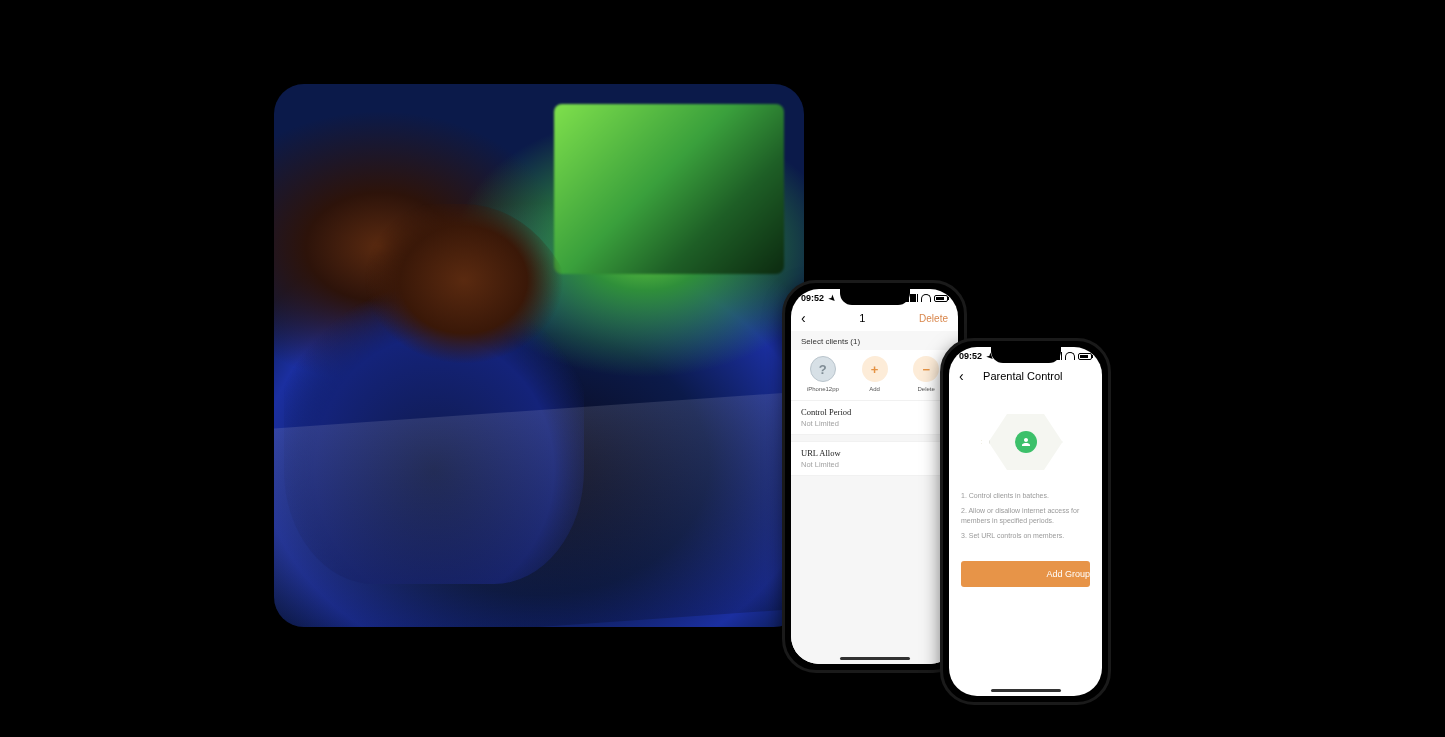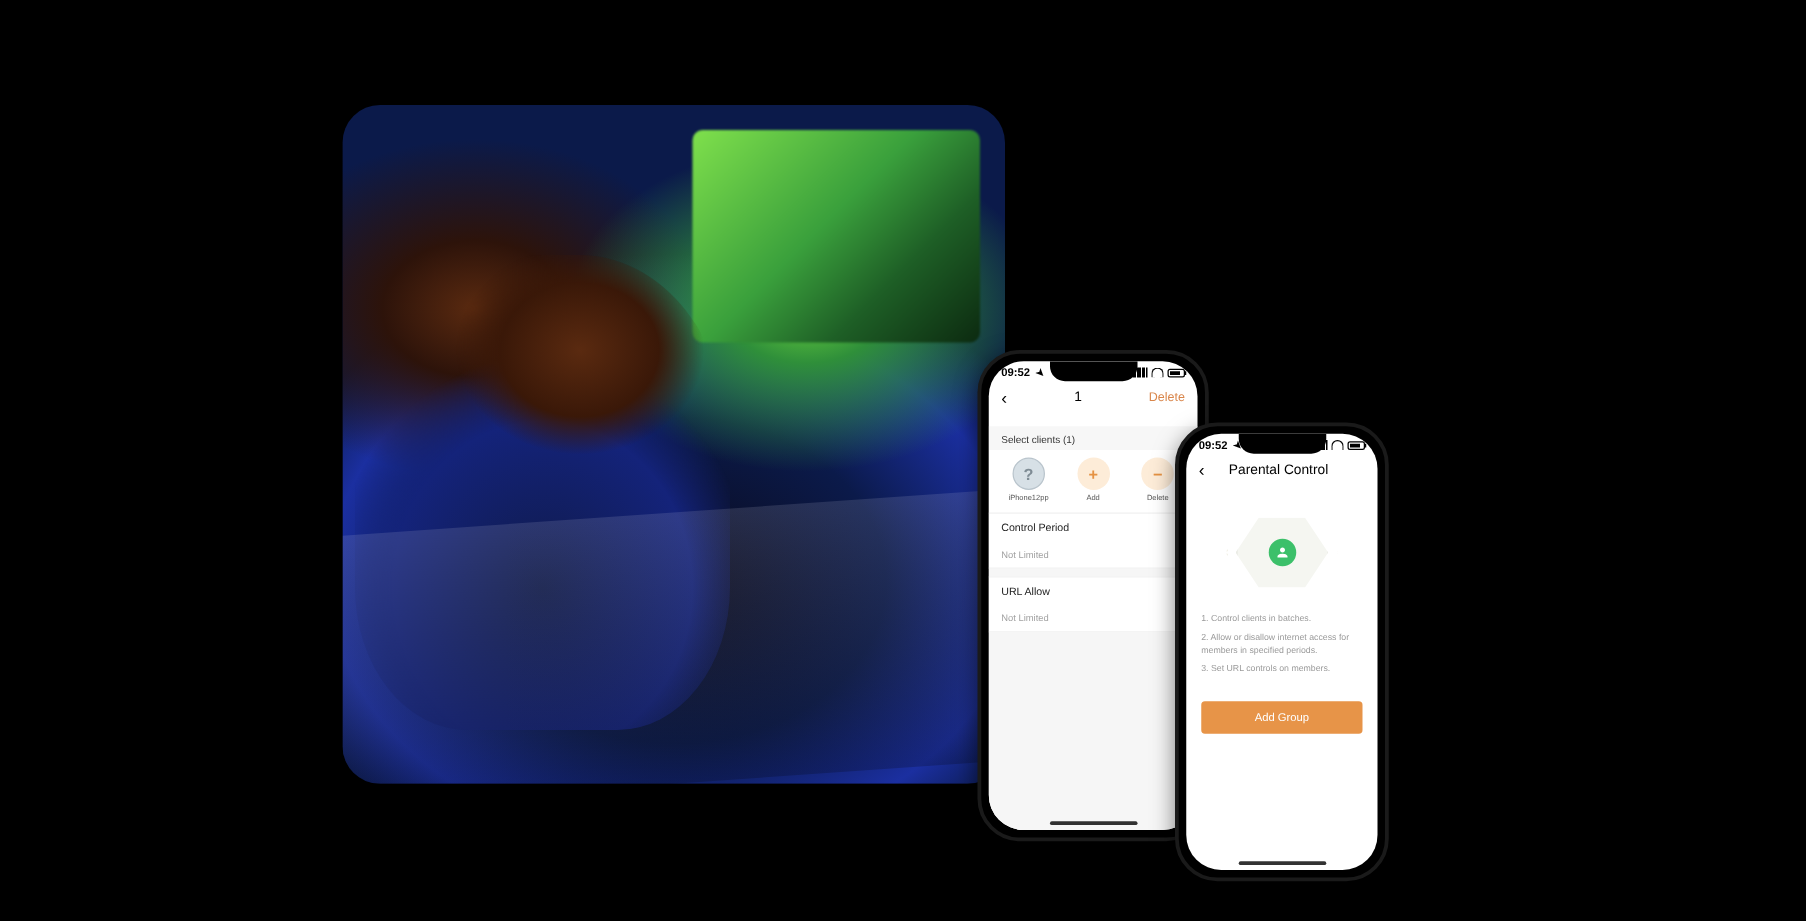--- a/index.html
+++ b/index.html
@@ -90,41 +90,41 @@
   .navbar {
     display:flex; align-items:center; justify-content:space-between;
     padding: 6px 10px; font-size: 10px; color:#000; border-bottom: 0 solid transparent;
   }
   .navbar .back { font-size: 14px; line-height: 1; color:#000; }
   .navbar .title { font-size: 11px; }
   .navbar .action { color:#d9864b; font-size: 10px; }
 
   
   .p1 { left: 782px; top: 280px; width: 185px; height: 393px; }
-  .section-label { font-size: 8px; color:#333; padding: 6px 10px 4px; background:#f7f7f7;margin-top:10px; }
+  .section-label { font-size: 8px; color:#333; padding: 6px 10px 4px; background:#f7f7f7; }
   .clients {
     display:flex; gap: 12px; padding: 6px 12px 8px; background:#fff;
   }
   .client { display:flex; flex-direction:column; align-items:center; gap:4px; width: 42px; }
   .client .circ {
     width: 26px; height: 26px; border-radius: 50%;
     display:flex; align-items:center; justify-content:center;
     font-size: 13px; font-weight:600;
   }
   .c-dev  .circ { background:#d7e0e6; color:#7f8c95; border:1px solid #b9c4cc; }
   .c-add  .circ { background:#fdecd8; color:#e59243; }
   .c-del  .circ { background:#fdecd8; color:#e59243; }
   .client .lbl { font-size: 6px; color:#555; text-align:center; }
 
   .rowitem {
     padding: 6px 10px; background:#fff; border-top:1px solid #f1f1f1; border-bottom:1px solid #f1f1f1;
   }
   .rowitem + .rowitem { margin-top: 6px; }
-  .rowitem .rt { font-size: 8.5px; color:#222; }
-  .rowitem .rv { font-size: 7.5px; color:#a2a2a2; margin-top:12px; }
+  .rowitem .rt { font-size: 8.5px; color:#222;font-family:Liberation Serif, serif; }
+  .rowitem .rv { font-size: 7.5px; color:#a2a2a2; margin-top:2px; }
   .body-fill { flex:1; background:#f6f6f6; }
 
   
   .p2 { left: 940px; top: 338px; width: 171px; height: 367px; }
   .p2 .screen { background:#fff; }
   .hero-graphic {
     margin: 14px auto 10px; width: 90px; height: 78px; position:relative;
   }
   .hex {
     position:absolute; inset:8px; 
@@ -140,21 +140,21 @@
     position:absolute; left:50%; top:50%; transform:translate(-50%,-50%);
     width:22px; height:22px; border-radius:50%; background:#3cc06a;
     display:flex; align-items:center; justify-content:center; color:#fff; font-size:11px;
   }
   .avatar svg { width:12px; height:12px; fill:#fff; }
 
   .tips { padding: 0 12px; }
   .tips p { font-size: 7px; color:#9a9a9a; line-height:1.35; margin-bottom:6px; }
 
   .cta {
-    margin: 14px 12px 0; background:#e79448; color:#fff; text-align:center;
+    margin: 14px 12px 0; background:#e79448; color:#fff; text-align:right;
     font-size: 9px; padding: 8px 0; border-radius: 3px;
   }
 </style>
 </head>
 <body>
 
 <div class="hero">
   <div class="monitor"></div>
   <div class="kid"></div>
   <div class="desk"></div>

